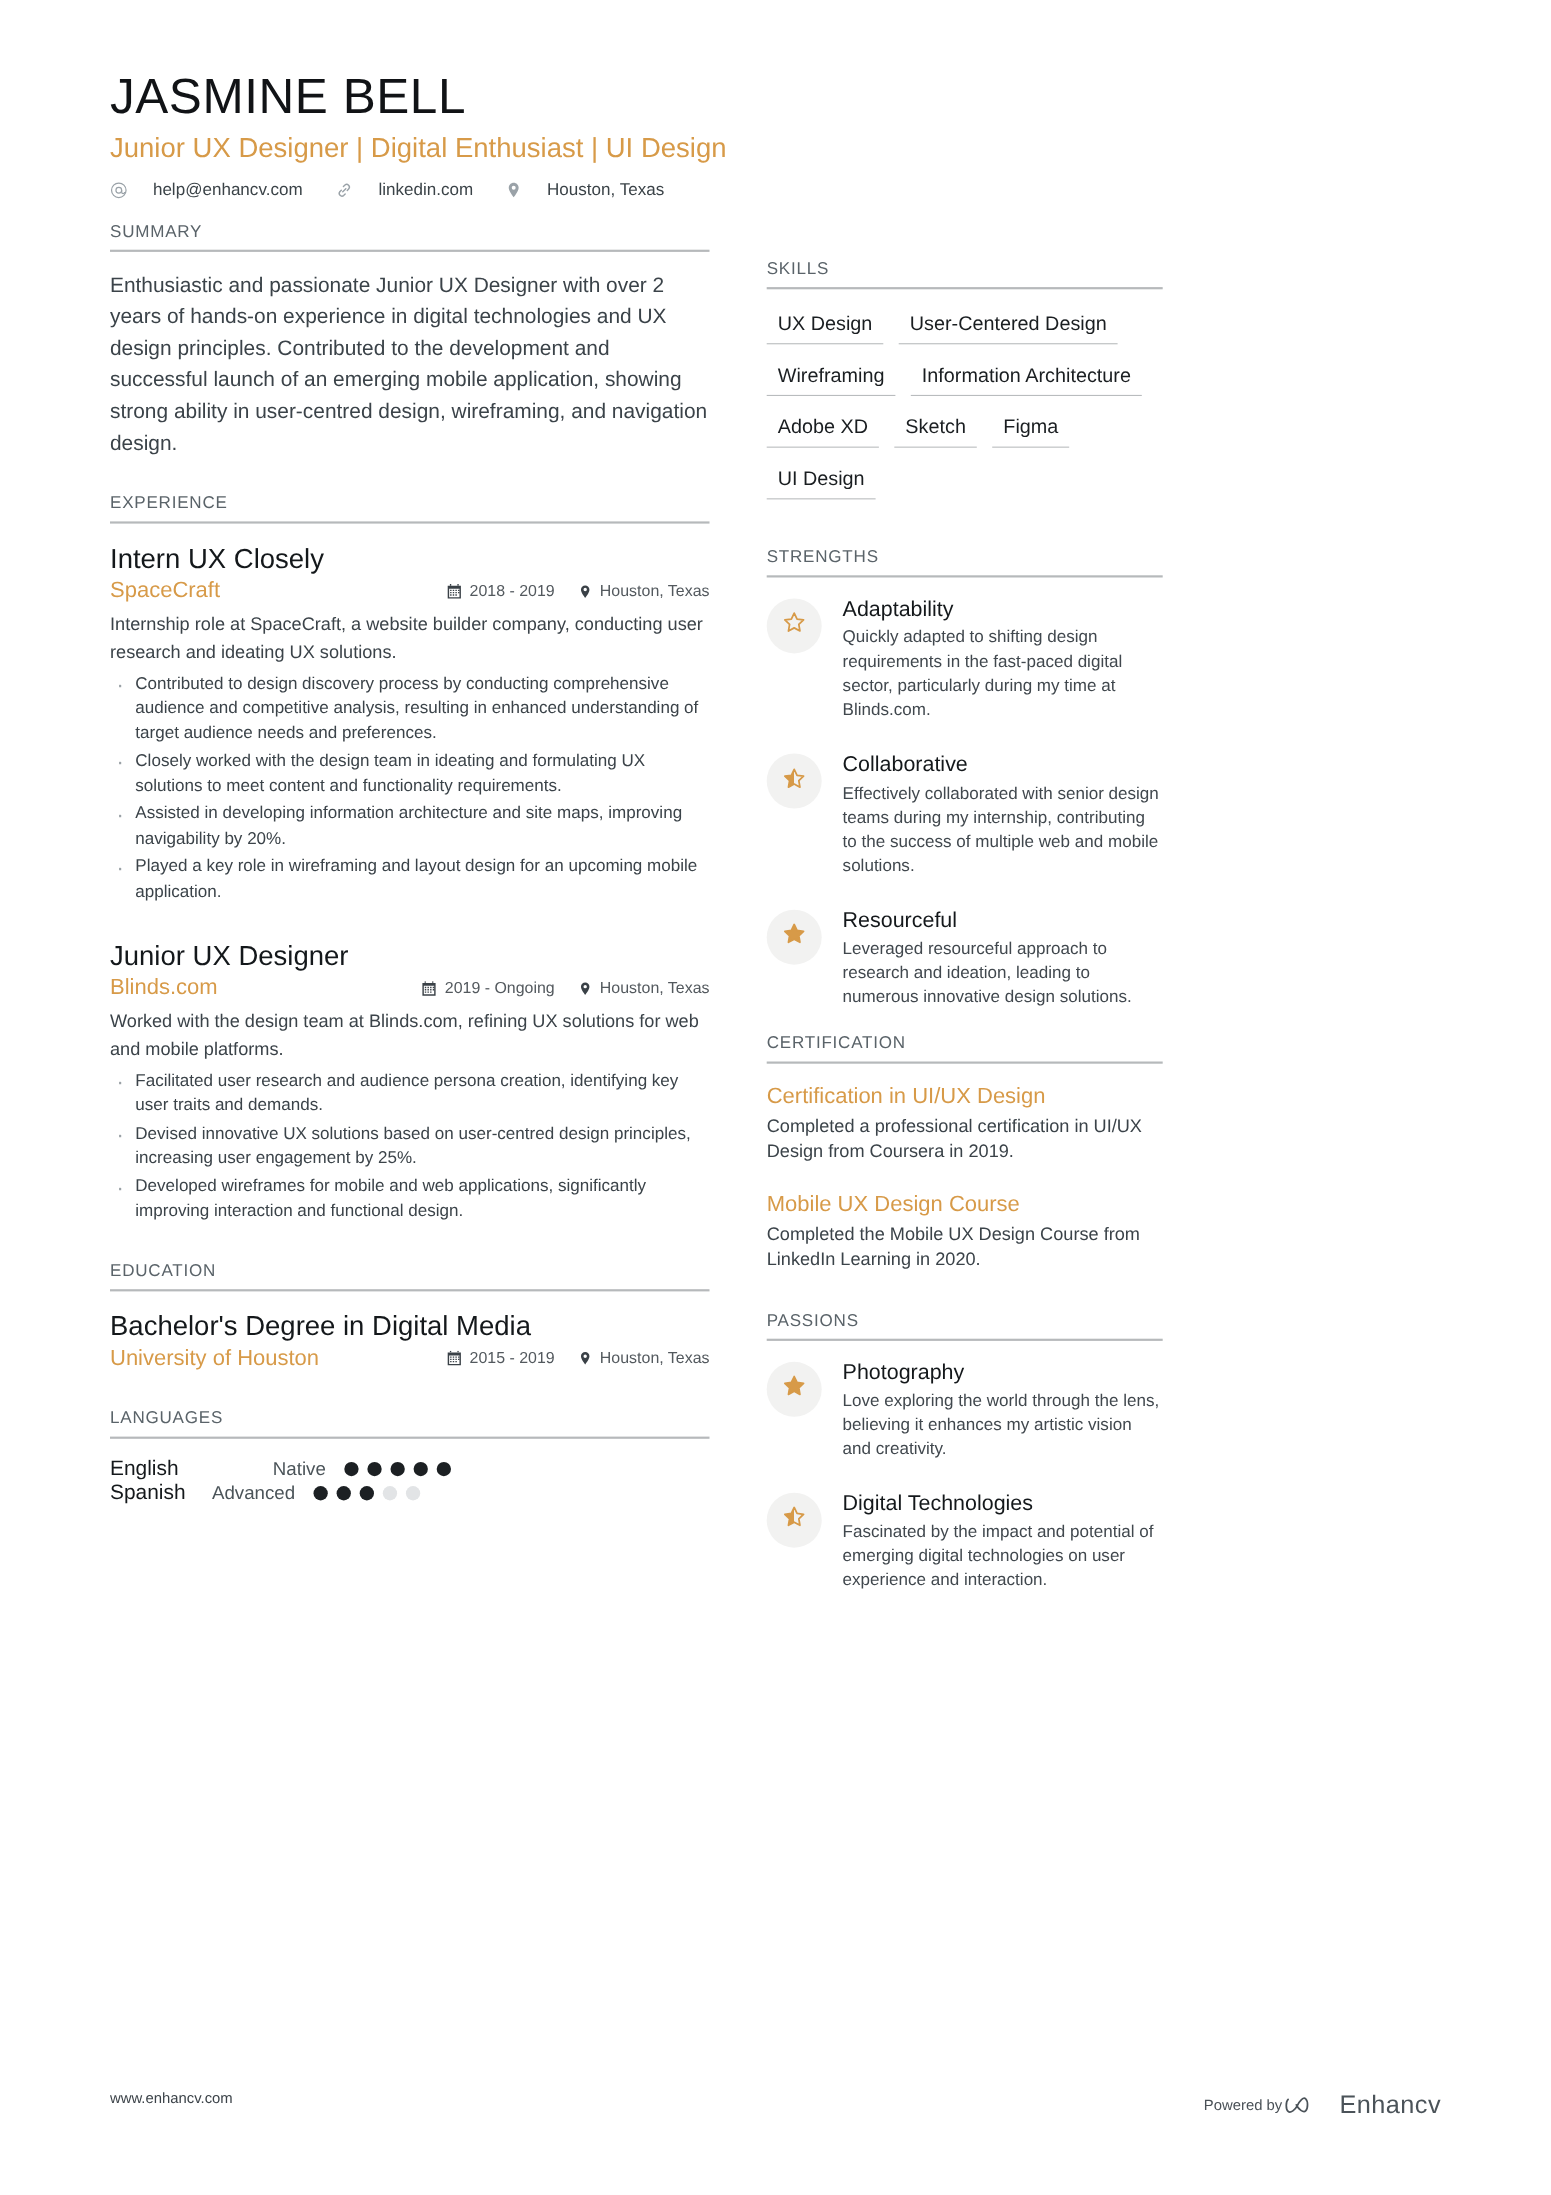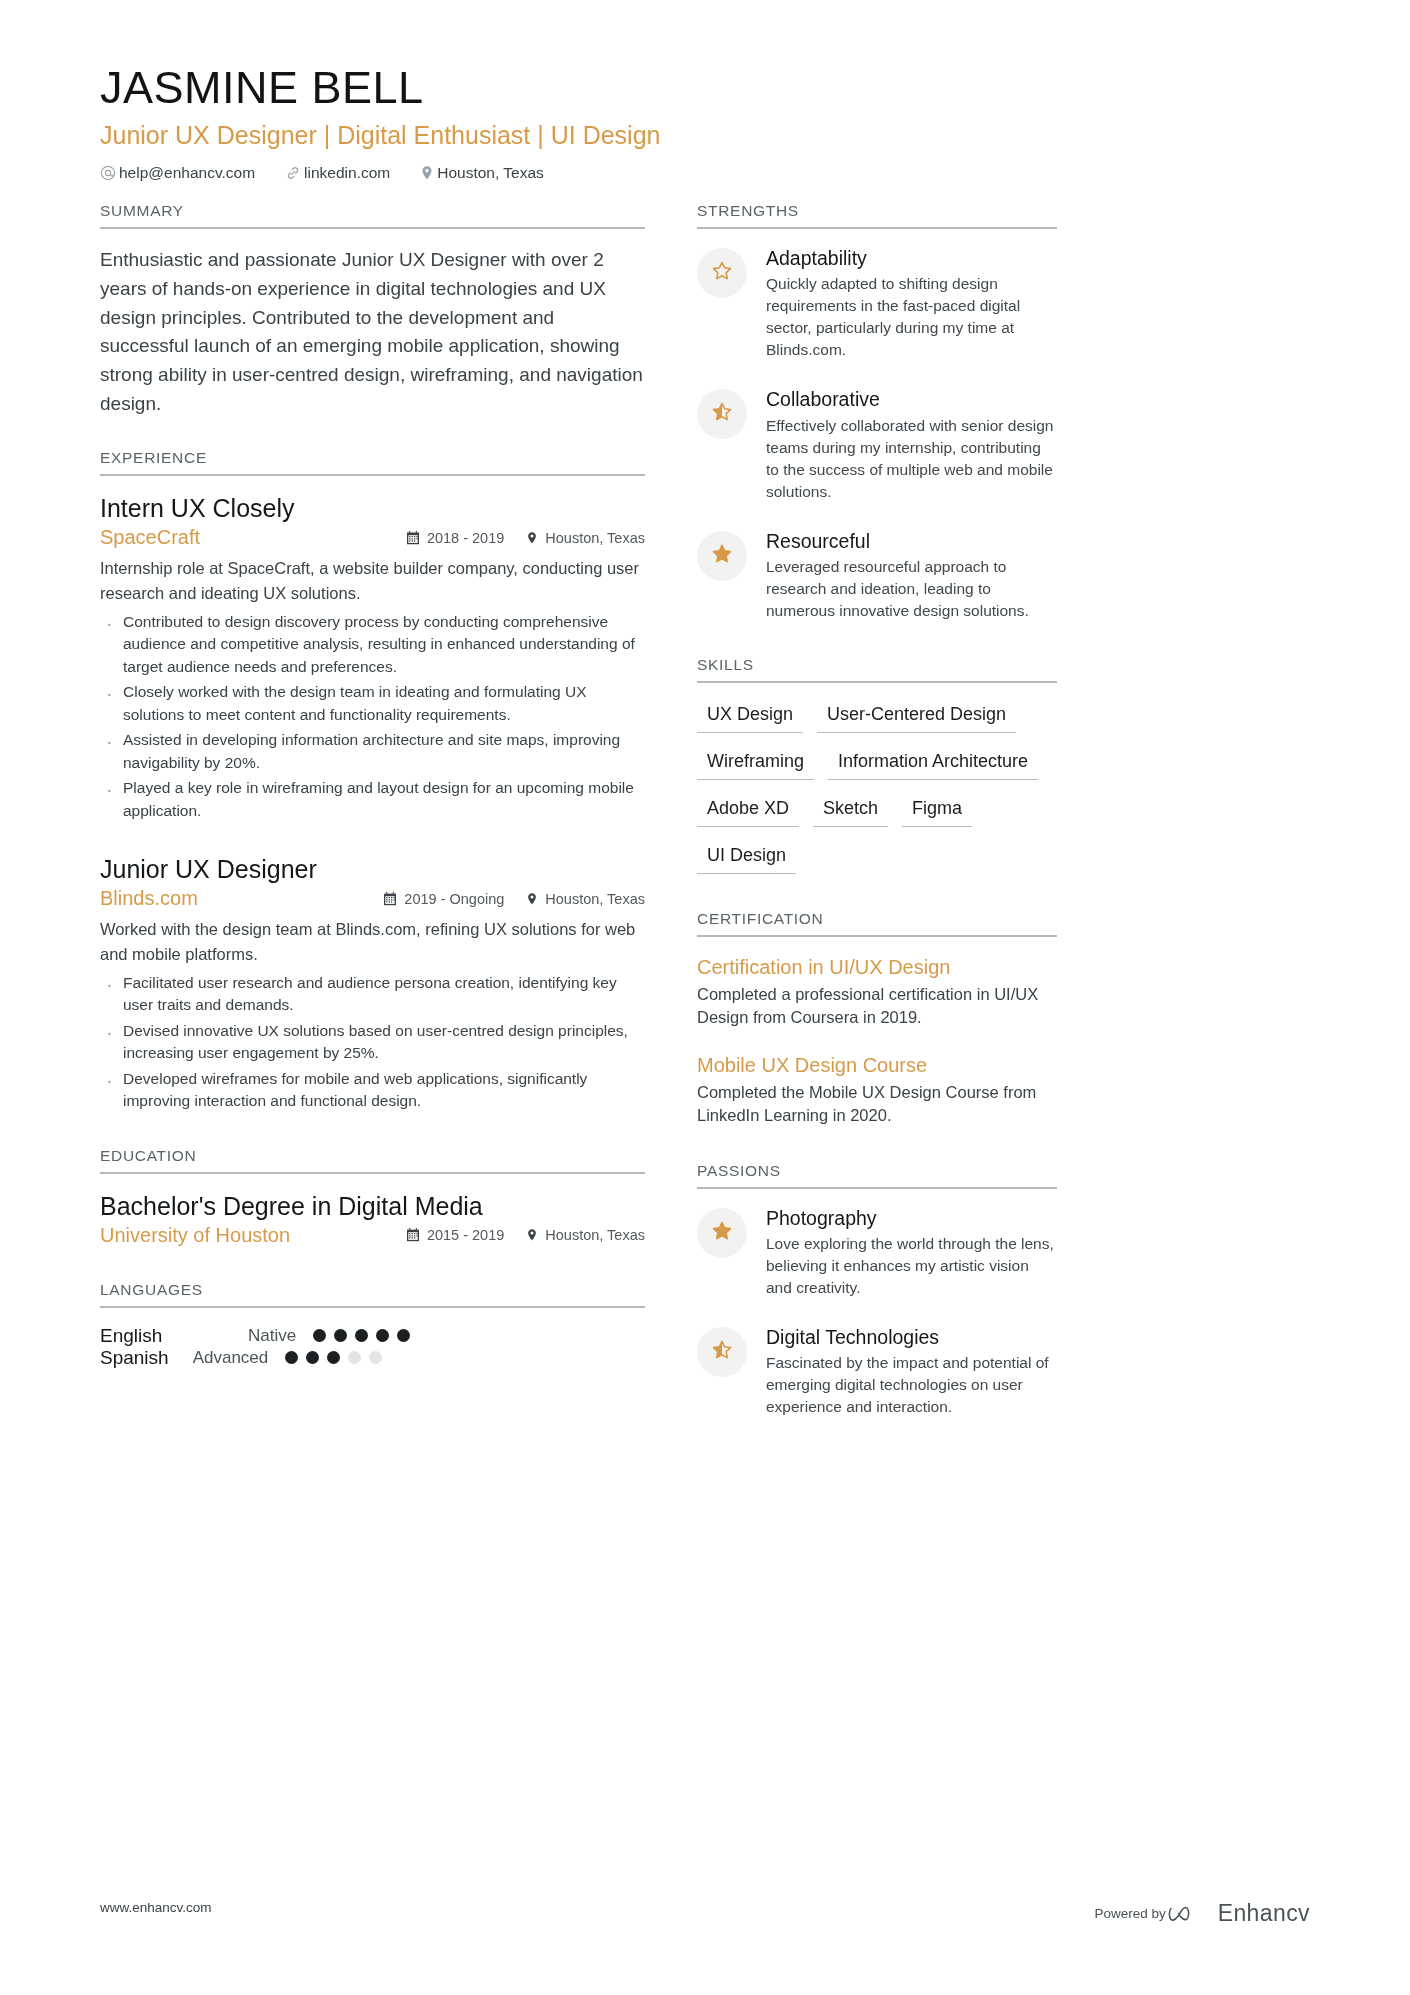--- a/index.html
+++ b/index.html
@@ -34,21 +34,21 @@
     margin-bottom: 14px;
   }
   .contact-row {
     display: flex;
     align-items: center;
     gap: 30px;
     font-size: 15.5px;
     color: #3b4348;
     margin-bottom: 20px;
   }
-  .contact-item { display: flex; align-items: center; gap: 3px; white-space: nowrap; }
+  .contact-item { display: flex; align-items: center; gap: 23px; white-space: nowrap; }
   .contact-item .ico { color: #9aa2a8; display:inline-flex; align-items:center; }
   .contact-item .ico svg { display:block; }
 
   
   .columns { display: flex; gap: 52px; align-items: flex-start; }
   .col-left  { width: 545px; flex: 0 0 545px; }
   .col-right { width: 360px; flex: 0 0 360px; }
 
   
   .sec { margin-top: 30px; }
@@ -397,20 +397,34 @@
             </span>
           </div>
 
         </div>
       </div>
 
     </div>
 
     <div class="col-right">
 
+      <div class="sec" style="margin-top:34px;">
+        <div class="sec-title">SKILLS</div>
+        <div class="skills-wrap">
+          <span class="skill">UX Design</span>
+          <span class="skill">User-Centered Design</span>
+          <span class="skill">Wireframing</span>
+          <span class="skill">Information Architecture</span>
+          <span class="skill">Adobe XD</span>
+          <span class="skill">Sketch</span>
+          <span class="skill">Figma</span>
+          <span class="skill">UI Design</span>
+        </div>
+      </div>
+
       <div class="sec">
         <div class="sec-title">STRENGTHS</div>
 
         <div class="feat">
           <div class="feat-badge">
             <span>
               <svg width="24" height="24" viewBox="0 0 24 24" fill="none" stroke="#d79a48" stroke-width="1.6" stroke-linejoin="round">
                 <path d="M12 3.4l2.6 5.4 5.9.8-4.3 4.1 1 5.9-5.2-2.8-5.2 2.8 1-5.9L3.5 9.6l5.9-.8z"></path>
               </svg>
             </span>
@@ -449,34 +463,20 @@
               </svg>
             </span>
           </div>
           <div class="feat-body">
             <div class="feat-title">Resourceful</div>
             <div class="feat-desc">Leveraged resourceful approach to research and ideation, leading to numerous innovative design solutions.</div>
           </div>
         </div>
       </div>
 
-      <div class="sec" style="margin-top:34px;">
-        <div class="sec-title">SKILLS</div>
-        <div class="skills-wrap">
-          <span class="skill">UX Design</span>
-          <span class="skill">User-Centered Design</span>
-          <span class="skill">Wireframing</span>
-          <span class="skill">Information Architecture</span>
-          <span class="skill">Adobe XD</span>
-          <span class="skill">Sketch</span>
-          <span class="skill">Figma</span>
-          <span class="skill">UI Design</span>
-        </div>
-      </div>
-
       <div class="sec" style="margin-top:22px;">
         <div class="sec-title">CERTIFICATION</div>
         <div class="cert">
           <div class="cert-title">Certification in UI/UX Design</div>
           <div class="cert-desc">Completed a professional certification in UI/UX Design from Coursera in 2019.</div>
         </div>
         <div class="cert">
           <div class="cert-title">Mobile UX Design Course</div>
           <div class="cert-desc">Completed the Mobile UX Design Course from LinkedIn Learning in 2020.</div>
         </div>

